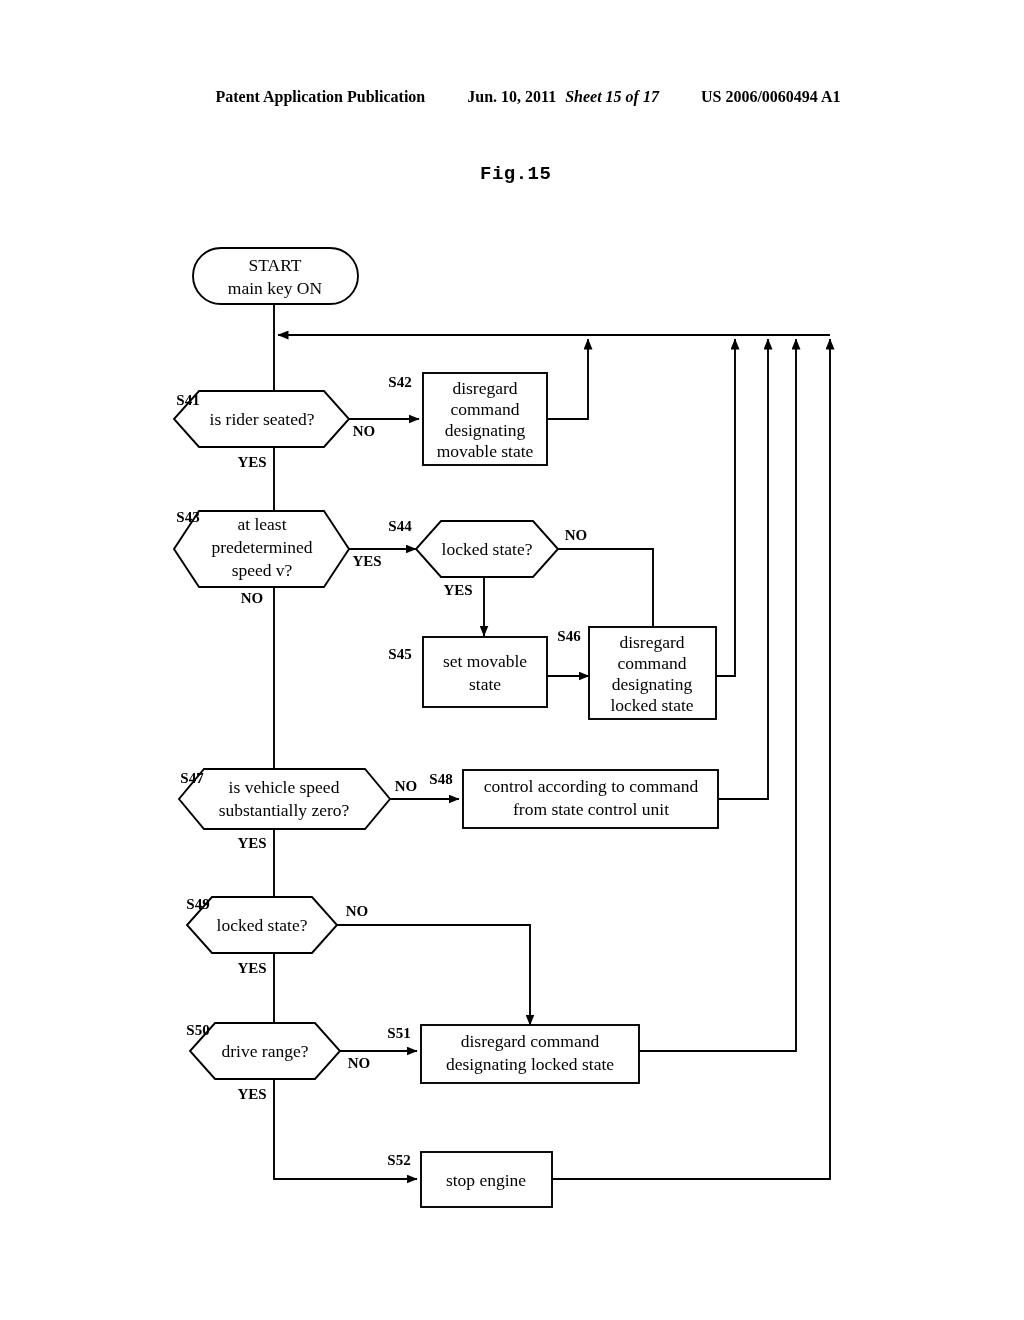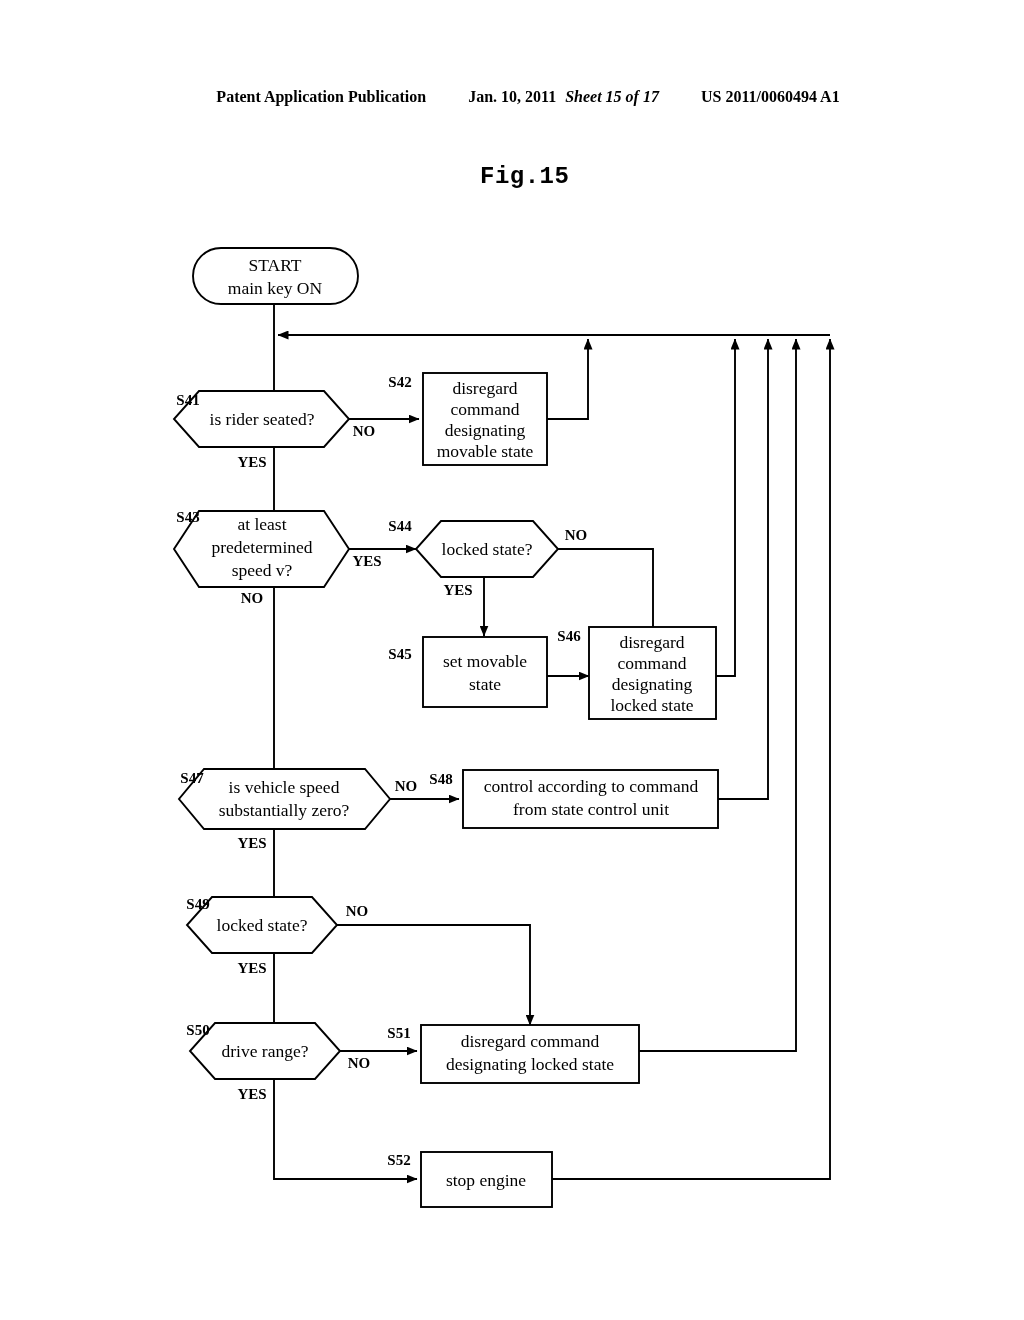--- a/index.html
+++ b/index.html
@@ -41,21 +41,21 @@
   .hdr .h-date  { margin-right: 9px; }
   .hdr .h-sheet { margin-right: 42px; font-style: italic; }
   .hdr .h-num   { }
 
   .figlabel {
     position: absolute;
     left: 480px;
     top: 163px;
     font-family: "Liberation Mono", monospace;
     font-weight: bold;
-    font-size: 24px;
+    font-size: 19px;
     letter-spacing: 0.5px;
   }
 
   svg#chart {
     position: absolute;
     left: 0;
     top: 0;
     width: 1024px;
     height: 1320px;
   }
@@ -91,23 +91,23 @@
     stroke-linejoin: miter;
   }
 </style>
 </head>
 <body>
 
 <div id="page">
 
   <div class="hdr">
     <span class="h-pub">Patent Application Publication</span>
-    <span class="h-date">Jan. 10, 2011</span>
+    <span class="h-date">Jun. 10, 2011</span>
     <span class="h-sheet">Sheet 15 of 17</span>
-    <span class="h-num">US 2011/0060494 A1</span>
+    <span class="h-num">US 2006/0060494 A1</span>
   </div>
 
   <div class="figlabel">Fig.15</div>
 
   <svg id="chart" viewBox="0 0 1024 1320">
     <defs>
       <marker id="ah" markerWidth="11" markerHeight="9" refX="10.5" refY="4.5" orient="auto" markerUnits="userSpaceOnUse">
         <path d="M0,0 L11,4.5 L0,9 z" fill="#000000"></path>
       </marker>
     </defs>

